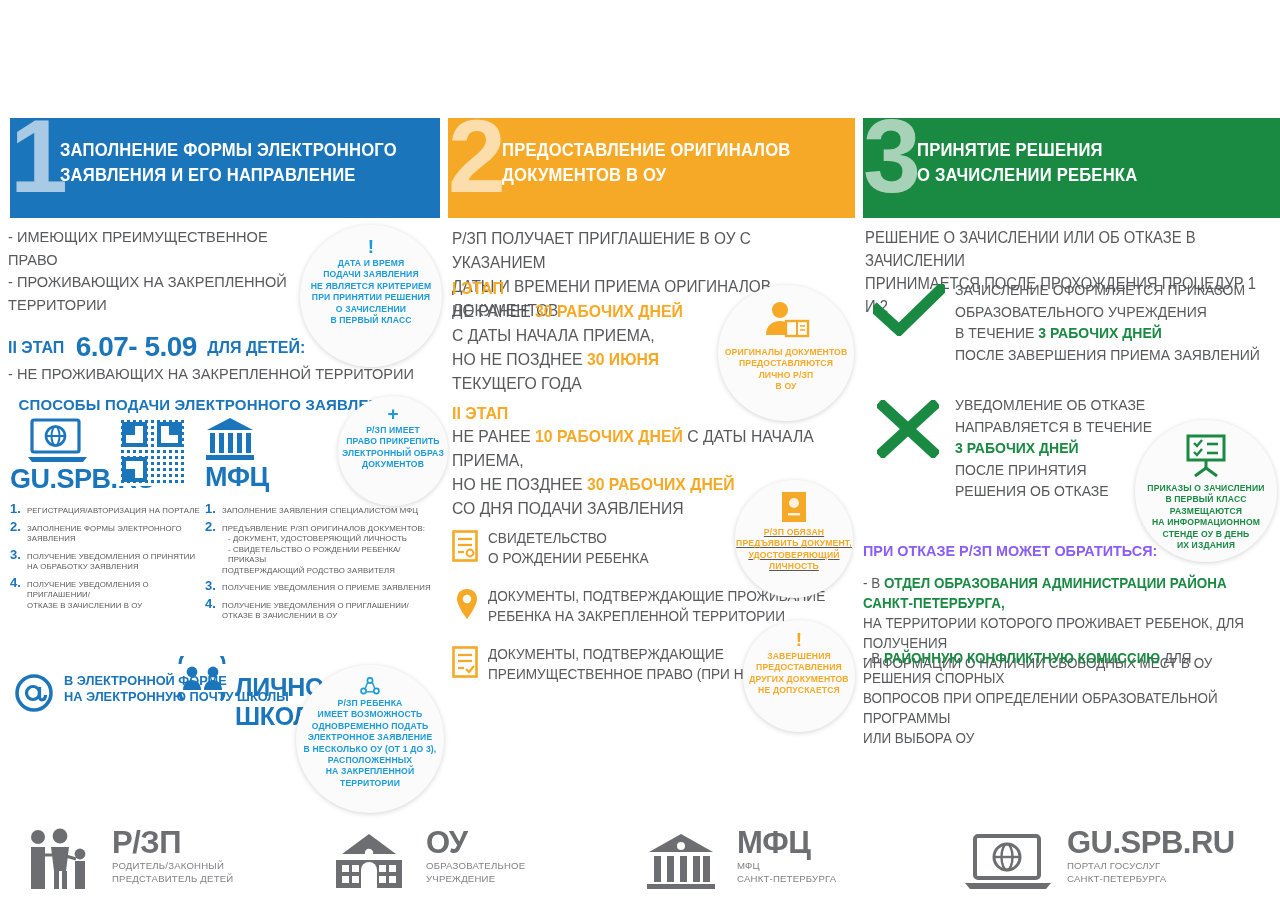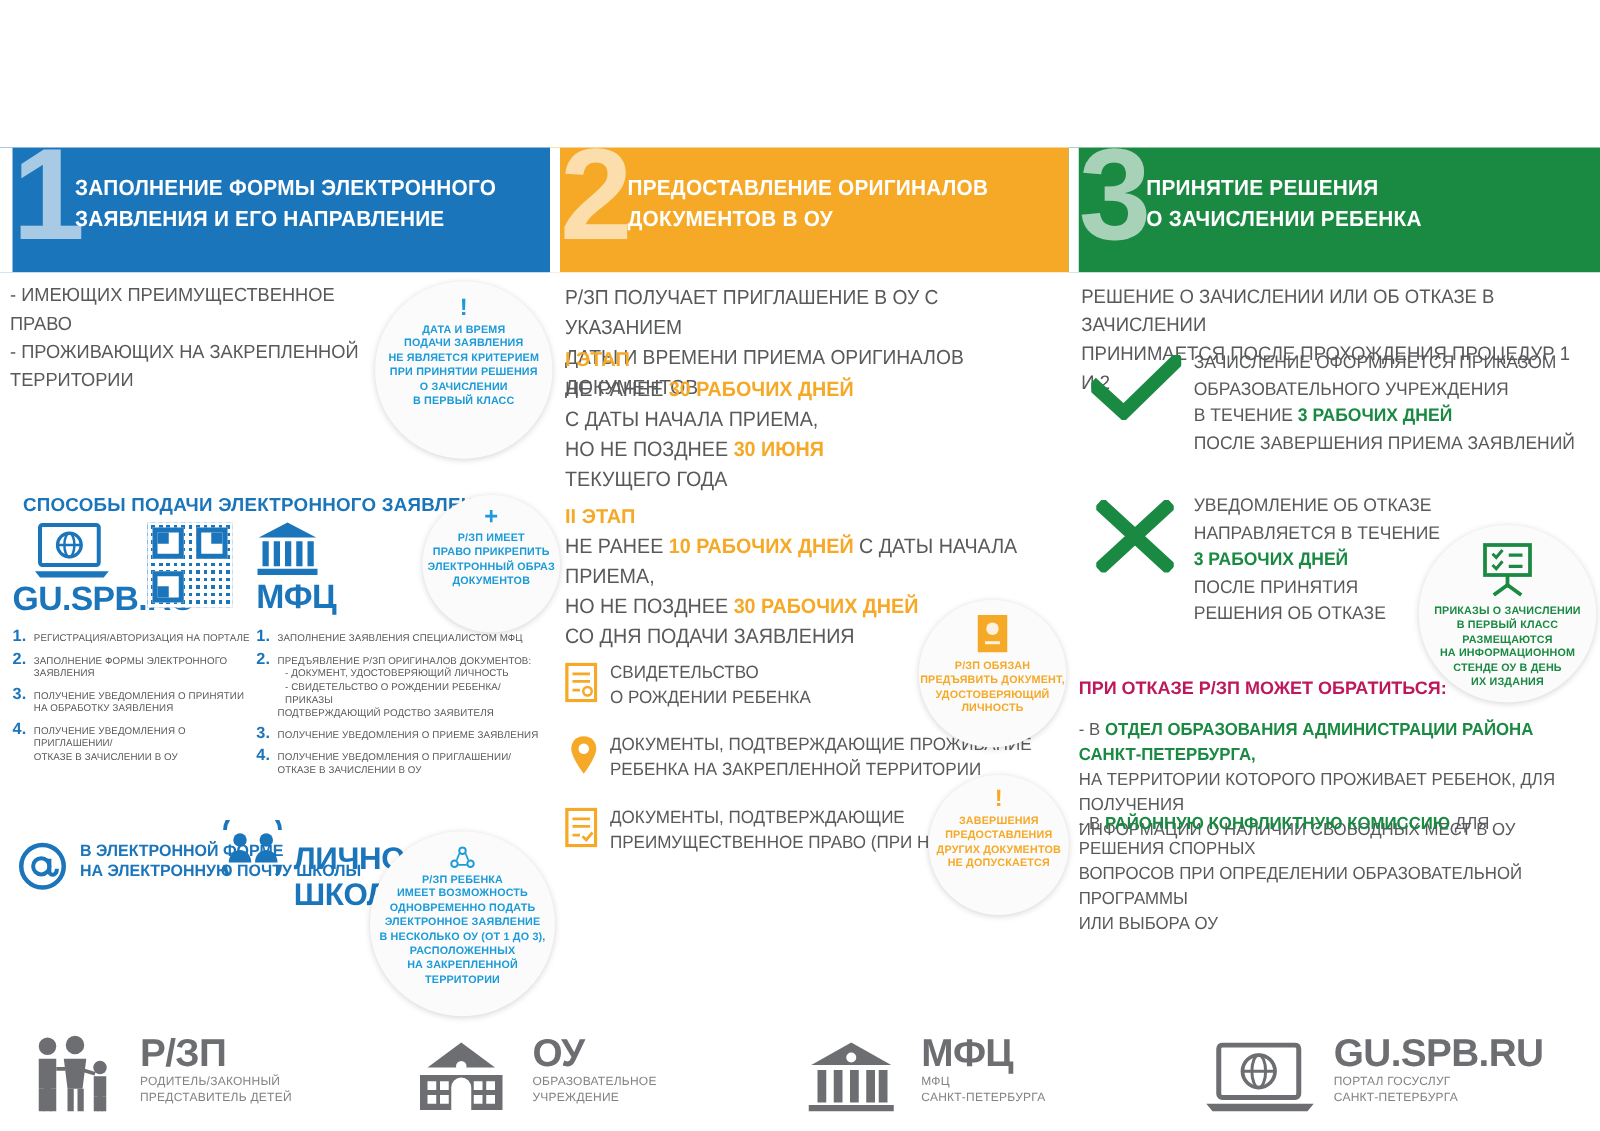--- a/index.html
+++ b/index.html
@@ -106,21 +106,21 @@
       transform:scaleX(0.96);transform-origin:left top;}
   .doc-ico{position:absolute;left:12px;}
 
   
   .c3-lead{position:absolute;left:10px;top:8px;width:412px;font-size:15.6px;line-height:23px;color:#58595b;
       transform:scaleX(0.95);transform-origin:left top;}
   .c3-item{position:absolute;left:100px;width:320px;font-size:14.6px;line-height:21.5px;color:#58595b;
       transform:scaleX(0.96);transform-origin:left top;}
   .c3-sub{position:absolute;left:8px;font-size:14px;line-height:20px;color:#58595b;width:412px;
       transform:scaleX(0.96);transform-origin:left top;}
-  .c3-subtitle{position:absolute;left:8px;top:325px;font-size:14.4px;font-weight:bold;color:#be185d;}
+  .c3-subtitle{position:absolute;left:8px;top:325px;font-size:14.4px;font-weight:bold;color:#8b5cf6;}
 
   
   .badge{position:absolute;border-radius:50%;background:#fbfbfb;
      box-shadow:0 1px 5px rgba(0,0,0,.17);
      display:flex;flex-direction:column;align-items:center;justify-content:flex-start;
      text-align:center;box-sizing:border-box;z-index:6;}
   .badge .bt{font-size:8.6px;line-height:11.4px;font-weight:bold;letter-spacing:.15px;}
   .badge .bex{font-size:19px;font-weight:bold;line-height:16px;margin-bottom:3px;}
   .badge.blue-b .bt,.badge.blue-b .bex{color:#1b9bd8;}
   .badge.orange-b .bt,.badge.orange-b .bex{color:#f6a926;}
@@ -155,20 +155,30 @@
     <div class="colbody">
 
       <div class="c1-stage">
         <div class="c1-bullets">
           <div>- ИМЕЮЩИХ ПРЕИМУЩЕСТВЕННОЕ ПРАВО</div>
           <div>- ПРОЖИВАЮЩИХ НА ЗАКРЕПЛЕННОЙ</div>
           <div>ТЕРРИТОРИИ</div>
         </div>
       </div>
 
+      <div class="c1-stage" style="top:113px">
+        <div class="stage-line">
+          <span class="stage-lbl">II ЭТАП</span>
+          <span class="stage-date" style="margin-left:7px">6.07- 5.09</span>
+          <span class="stage-for" style="margin-left:6px">ДЛЯ ДЕТЕЙ:</span>
+        </div>
+        <div class="c1-bullets" style="width:430px">
+          <div>- НЕ ПРОЖИВАЮЩИХ НА ЗАКРЕПЛЕННОЙ ТЕРРИТОРИИ</div>
+        </div>
+      </div>
 
       <div class="c1-ways-title">СПОСОБЫ ПОДАЧИ ЭЛЕКТРОННОГО ЗАЯВЛЕНИЯ</div>
 
       <div class="way" style="left:28px;top:200px;">
         <span>
           <svg width="60" height="46" viewBox="0 0 60 46">
             <rect x="4" y="2" width="47" height="32" rx="2" fill="none" stroke="#1b75bb" stroke-width="3.2"></rect>
             <circle cx="27.5" cy="18" r="9.5" fill="none" stroke="#1b75bb" stroke-width="2.6"></circle>
             <ellipse cx="27.5" cy="18" rx="4" ry="9.5" fill="none" stroke="#1b75bb" stroke-width="2"></ellipse>
             <line x1="18" y1="18" x2="37" y2="18" stroke="#1b75bb" stroke-width="2"></line>
@@ -458,22 +468,38 @@
     <div class="bt">Р/ЗП РЕБЕНКА</div>
     <div class="bt">ИМЕЕТ ВОЗМОЖНОСТЬ</div>
     <div class="bt">ОДНОВРЕМЕННО ПОДАТЬ</div>
     <div class="bt">ЭЛЕКТРОННОЕ ЗАЯВЛЕНИЕ</div>
     <div class="bt">В НЕСКОЛЬКО ОУ (ОТ 1 ДО 3),</div>
     <div class="bt">РАСПОЛОЖЕННЫХ</div>
     <div class="bt">НА ЗАКРЕПЛЕННОЙ</div>
     <div class="bt">ТЕРРИТОРИИ</div>
   </div>
 
-
-  <div class="badge orange-b" style="left:735px;top:480px;width:118px;height:118px;padding-top:12px;">
+  <div class="badge orange-b" style="left:718px;top:285px;width:136px;height:136px;padding-top:16px;">
+    <div style="margin-bottom:6px">
+      <svg width="52" height="40" viewBox="0 0 52 40">
+        <circle cx="20" cy="9" r="8" fill="#f6a926"></circle>
+        <path d="M6 34 c0-9 6-14 14-14 s14 5 14 14 z" fill="#f6a926"></path>
+        <rect x="26" y="20" width="22" height="15" fill="#fff" stroke="#f6a926" stroke-width="2.4"></rect>
+        <line x1="37" y1="21" x2="37" y2="34" stroke="#f6a926" stroke-width="2"></line>
+        <line x1="40" y1="25" x2="45" y2="25" stroke="#f6a926" stroke-width="1.6"></line>
+        <line x1="40" y1="29" x2="45" y2="29" stroke="#f6a926" stroke-width="1.6"></line>
+      </svg>
+    </div>
+    <div class="bt">ОРИГИНАЛЫ ДОКУМЕНТОВ</div>
+    <div class="bt">ПРЕДОСТАВЛЯЮТСЯ</div>
+    <div class="bt">ЛИЧНО Р/ЗП</div>
+    <div class="bt">В ОУ</div>
+  </div>
+
+  <div class="badge orange-b" style="left:735px;top:480px;width:118px;height:118px;padding-top:12px;text-decoration:underline;">
     <div style="margin-bottom:5px">
       <svg width="24" height="30" viewBox="0 0 24 30">
         <rect x="0" y="0" width="24" height="30" fill="#f6a926"></rect>
         <circle cx="12" cy="11" r="5" fill="#fff" opacity=".85"></circle>
         <rect x="6" y="21" width="12" height="2.4" fill="#fff" opacity=".85"></rect>
       </svg>
     </div>
     <div class="bt">Р/ЗП ОБЯЗАН</div>
     <div class="bt">ПРЕДЪЯВИТЬ ДОКУМЕНТ,</div>
     <div class="bt">УДОСТОВЕРЯЮЩИЙ</div>

